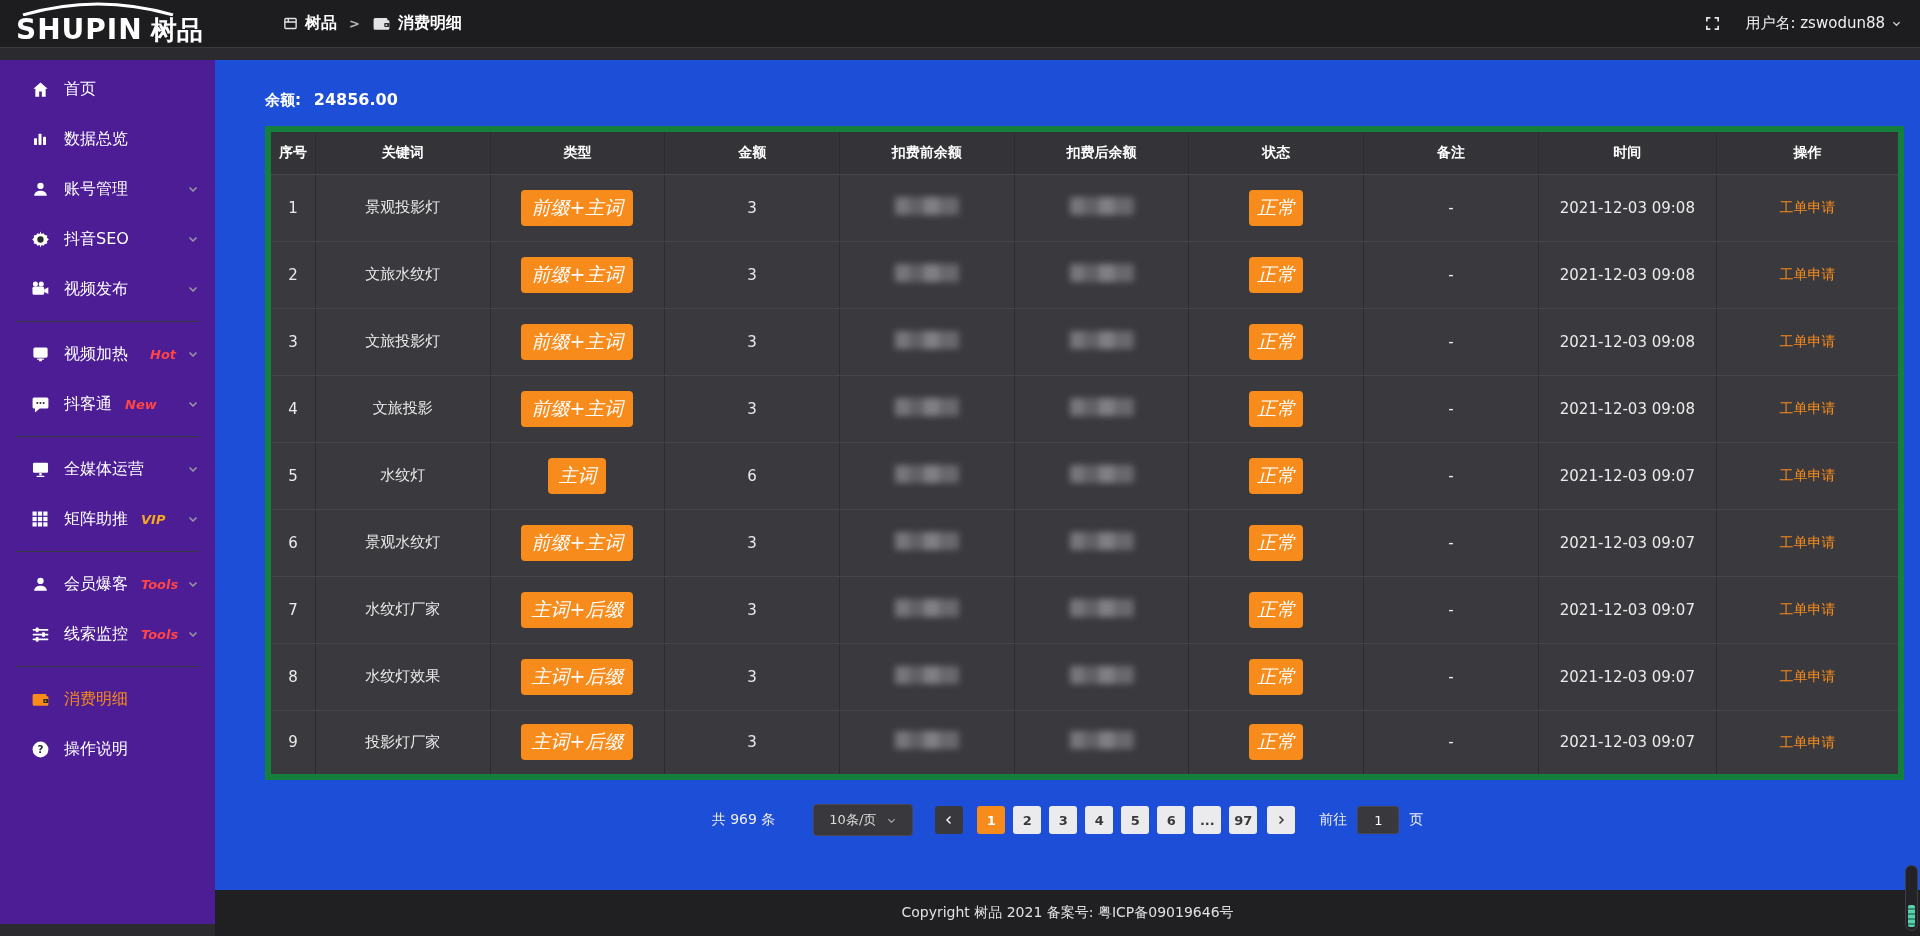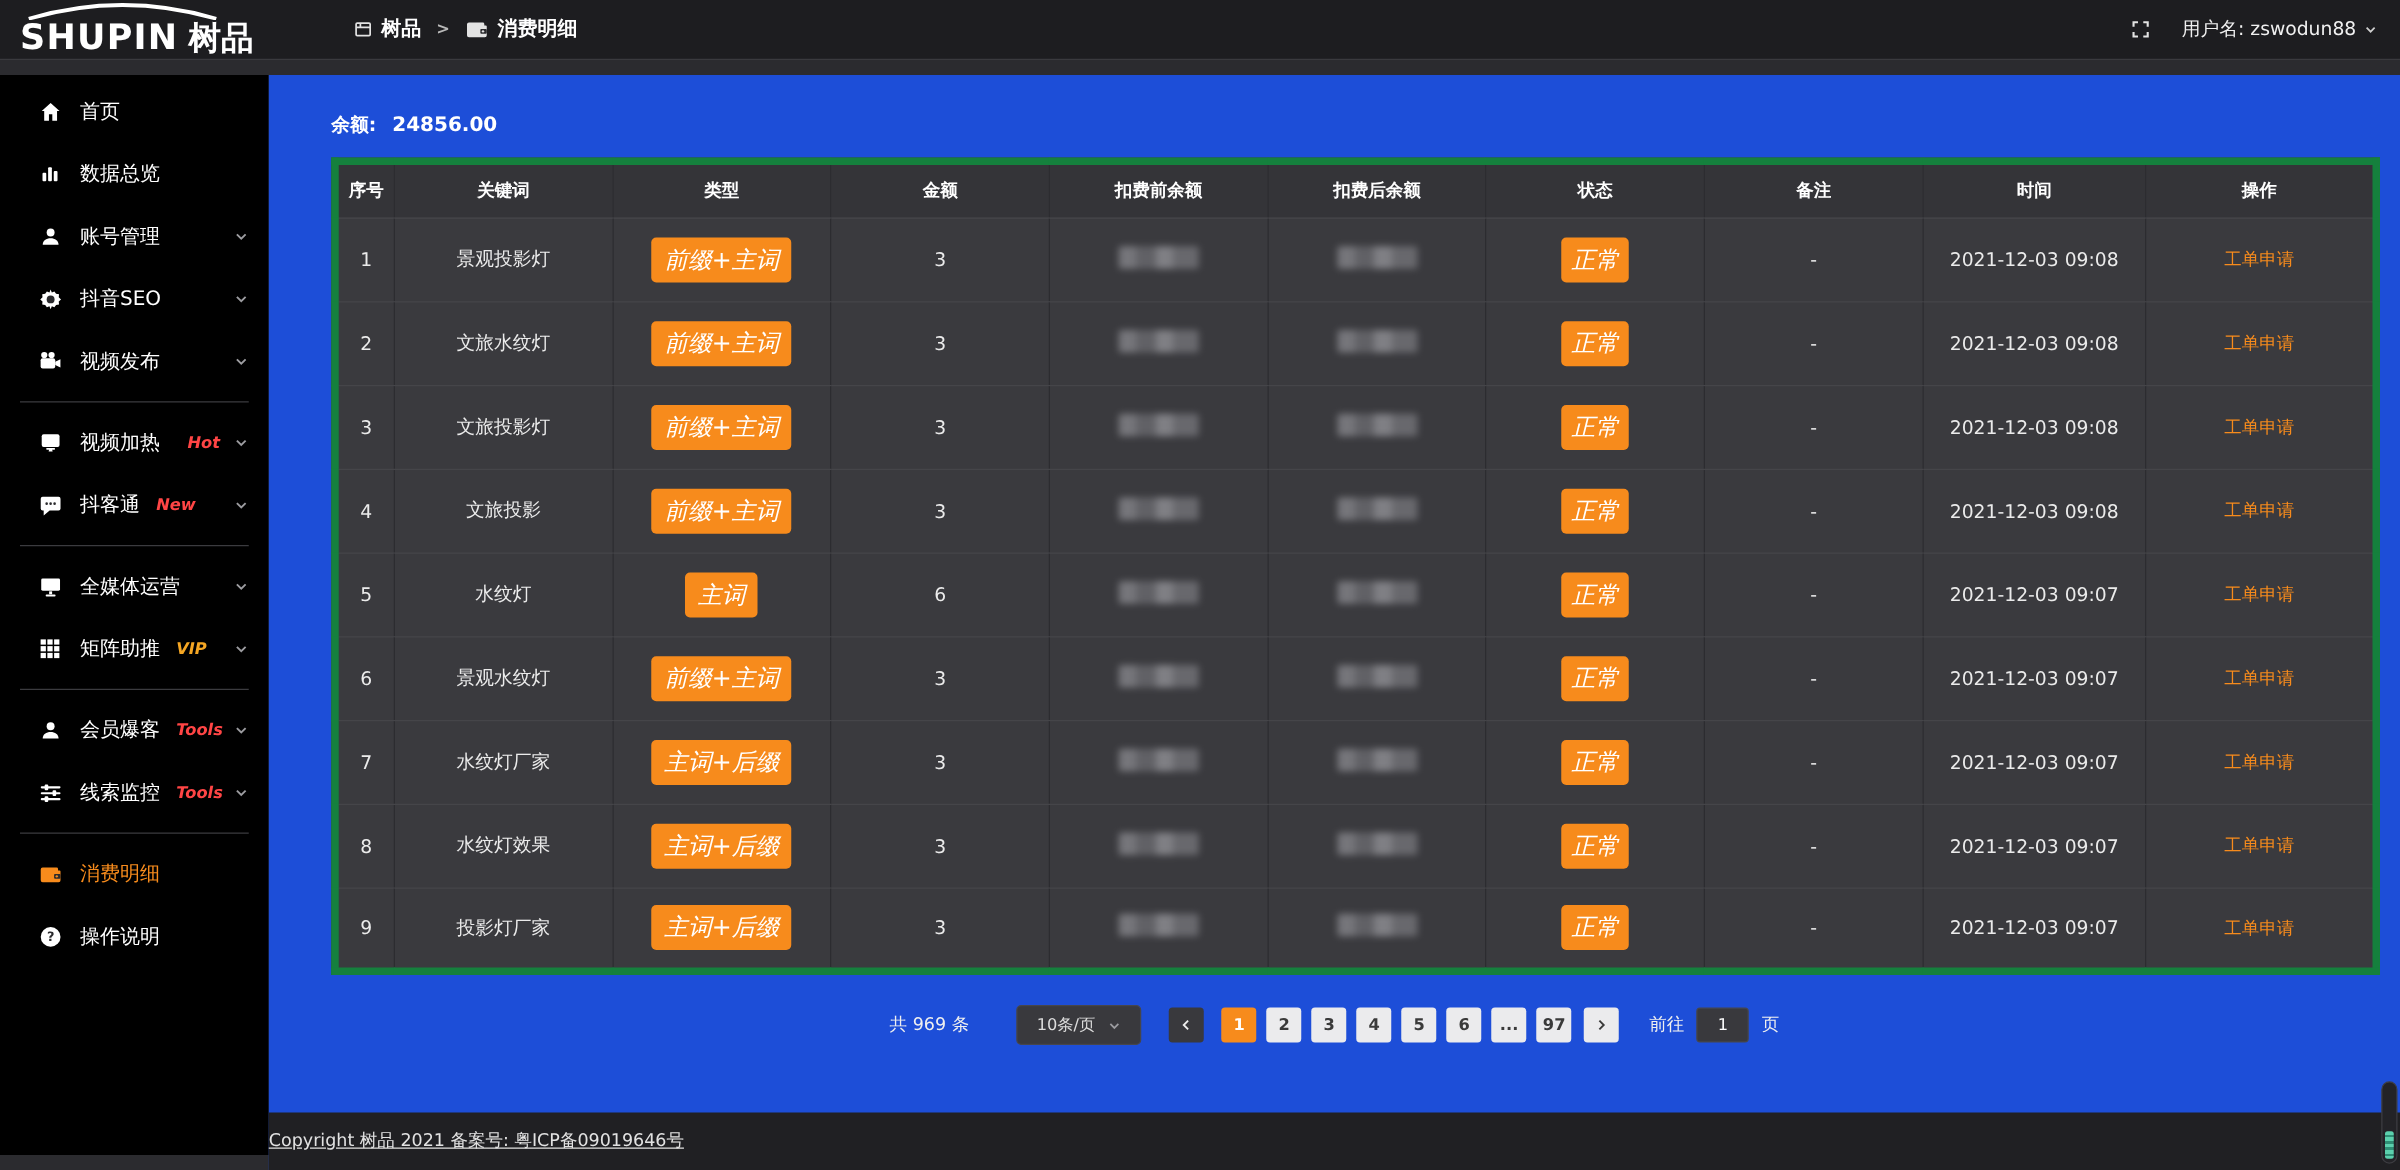--- a/index.html
+++ b/index.html
@@ -22,21 +22,21 @@
   .logo-cn { font-size:26px; font-weight:bold; color:#fff; margin-left:8px; }
   .breadcrumb { margin-left:68px; display:flex; align-items:center; gap:12px; font-size:16px; font-weight:bold; color:#fff; }
   .crumb { display:flex; align-items:center; gap:7px; cursor:pointer; }
   .crumb .ic { display:flex; color:#e3e3e3; }
   .crumb-sep { color:#b9b9b9; font-size:13px; font-weight:bold; }
   .topbar-right { margin-left:auto; display:flex; align-items:center; gap:24px; padding-right:18px; }
   .fs-btn { display:flex; color:#e3e3e3; cursor:pointer; }
   .user-box { display:flex; align-items:center; gap:6px; font-size:15px; color:#f0f0f0; cursor:pointer; }
   .user-box .chev-s { display:flex; color:#cfcfcf; }
   
-  .sidebar { position:absolute; top:60px; left:0; bottom:12px; width:215px; background:#000000; padding-top:4px; }
+  .sidebar { position:absolute; top:60px; left:0; bottom:12px; width:215px; background:#4c1d95; padding-top:4px; }
   .side-item { height:50px; display:flex; align-items:center; padding:0 16px 0 30px; font-size:16px; color:#fff; cursor:pointer; }
   .side-item .ic { width:20px; height:20px; margin-right:14px; display:flex; align-items:center; justify-content:center; color:#fff; flex:none; }
   .side-item.active, .side-item.active .ic { color:#f78b1c; }
   .side-badge { margin-left:13px; font-size:13px; font-weight:bold; font-style:italic; }
   .side-chev { margin-left:auto; display:flex; color:#9c9ca0; }
   .side-divider { height:1px; background:#3b3b3f; margin:7px 16px; }
   
   .main { position:absolute; top:60px; left:215px; right:0; bottom:0; background:#1d4ed8; display:flex; flex-direction:column; }
   .balance-row { padding:30px 0 16px 50px; font-size:15px; color:#fff; }
   .balance-label { font-weight:bold; }
@@ -62,21 +62,21 @@
     font-size:13px; font-weight:bold; cursor:pointer; }
   .pbtn.dark { background:#39393d; color:#eee; margin-right:6px; }
   .pbtn.light { background:#ebebed; color:#3a3a3a; }
   .pbtn.active { background:#f78b1c; color:#fff; }
   .pbtn.nextbtn { margin-left:2px; }
   .goto { display:flex; align-items:center; gap:10px; margin-left:16px; }
   .goto-input { width:42px; height:28px; background:#39393d; border:1px solid #46464b; border-radius:3px;
     color:#fff; text-align:center; font-size:13px; font-family:inherit; }
   
   .flex-spacer { flex:1; }
-  .footer { height:46px; background:#202023; display:flex; align-items:center; font-size:14px; color:#e2e2e2;text-decoration:underline; }
+  .footer { height:46px; background:#202023; display:flex; align-items:center; justify-content:center; font-size:14px; color:#e2e2e2; }
   
   .scroll-widget { position:absolute; right:2px; bottom:5px; width:13px; height:66px; background:#232327;
     border:1px solid #3d3d42; border-radius:7px; z-index:9; cursor:pointer; }
   .scroll-thumb { position:absolute; bottom:3px; left:2px; width:7px; height:22px; border-radius:2px;
     background:repeating-linear-gradient(180deg,#5bd0ad 0 3px,#2e8f75 3px 5px); }
 </style>
 </head>
 <body>
 
 <div class="topbar">

